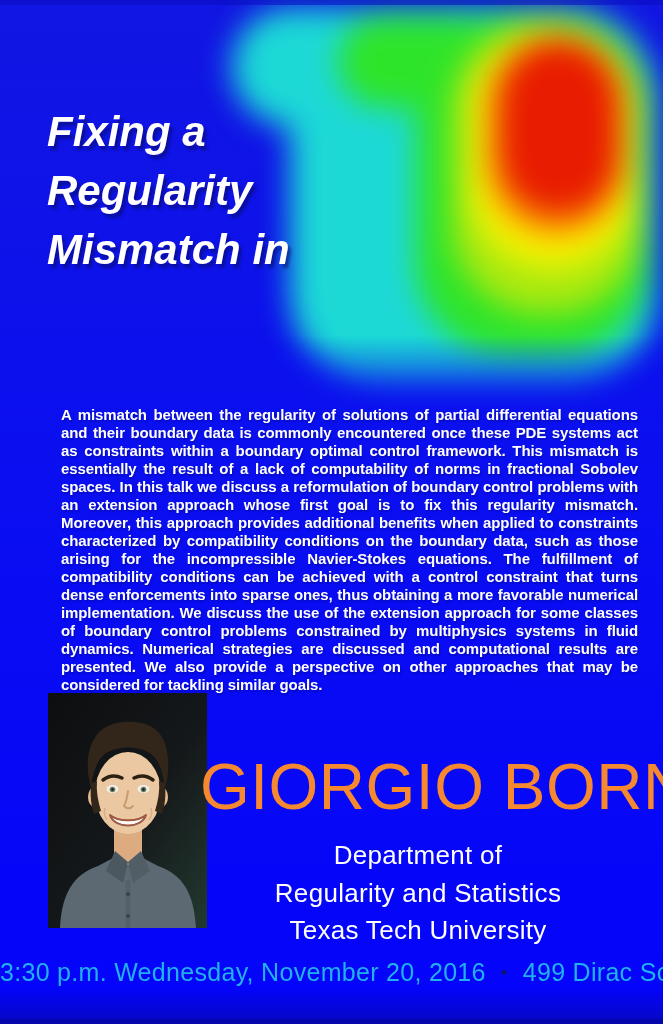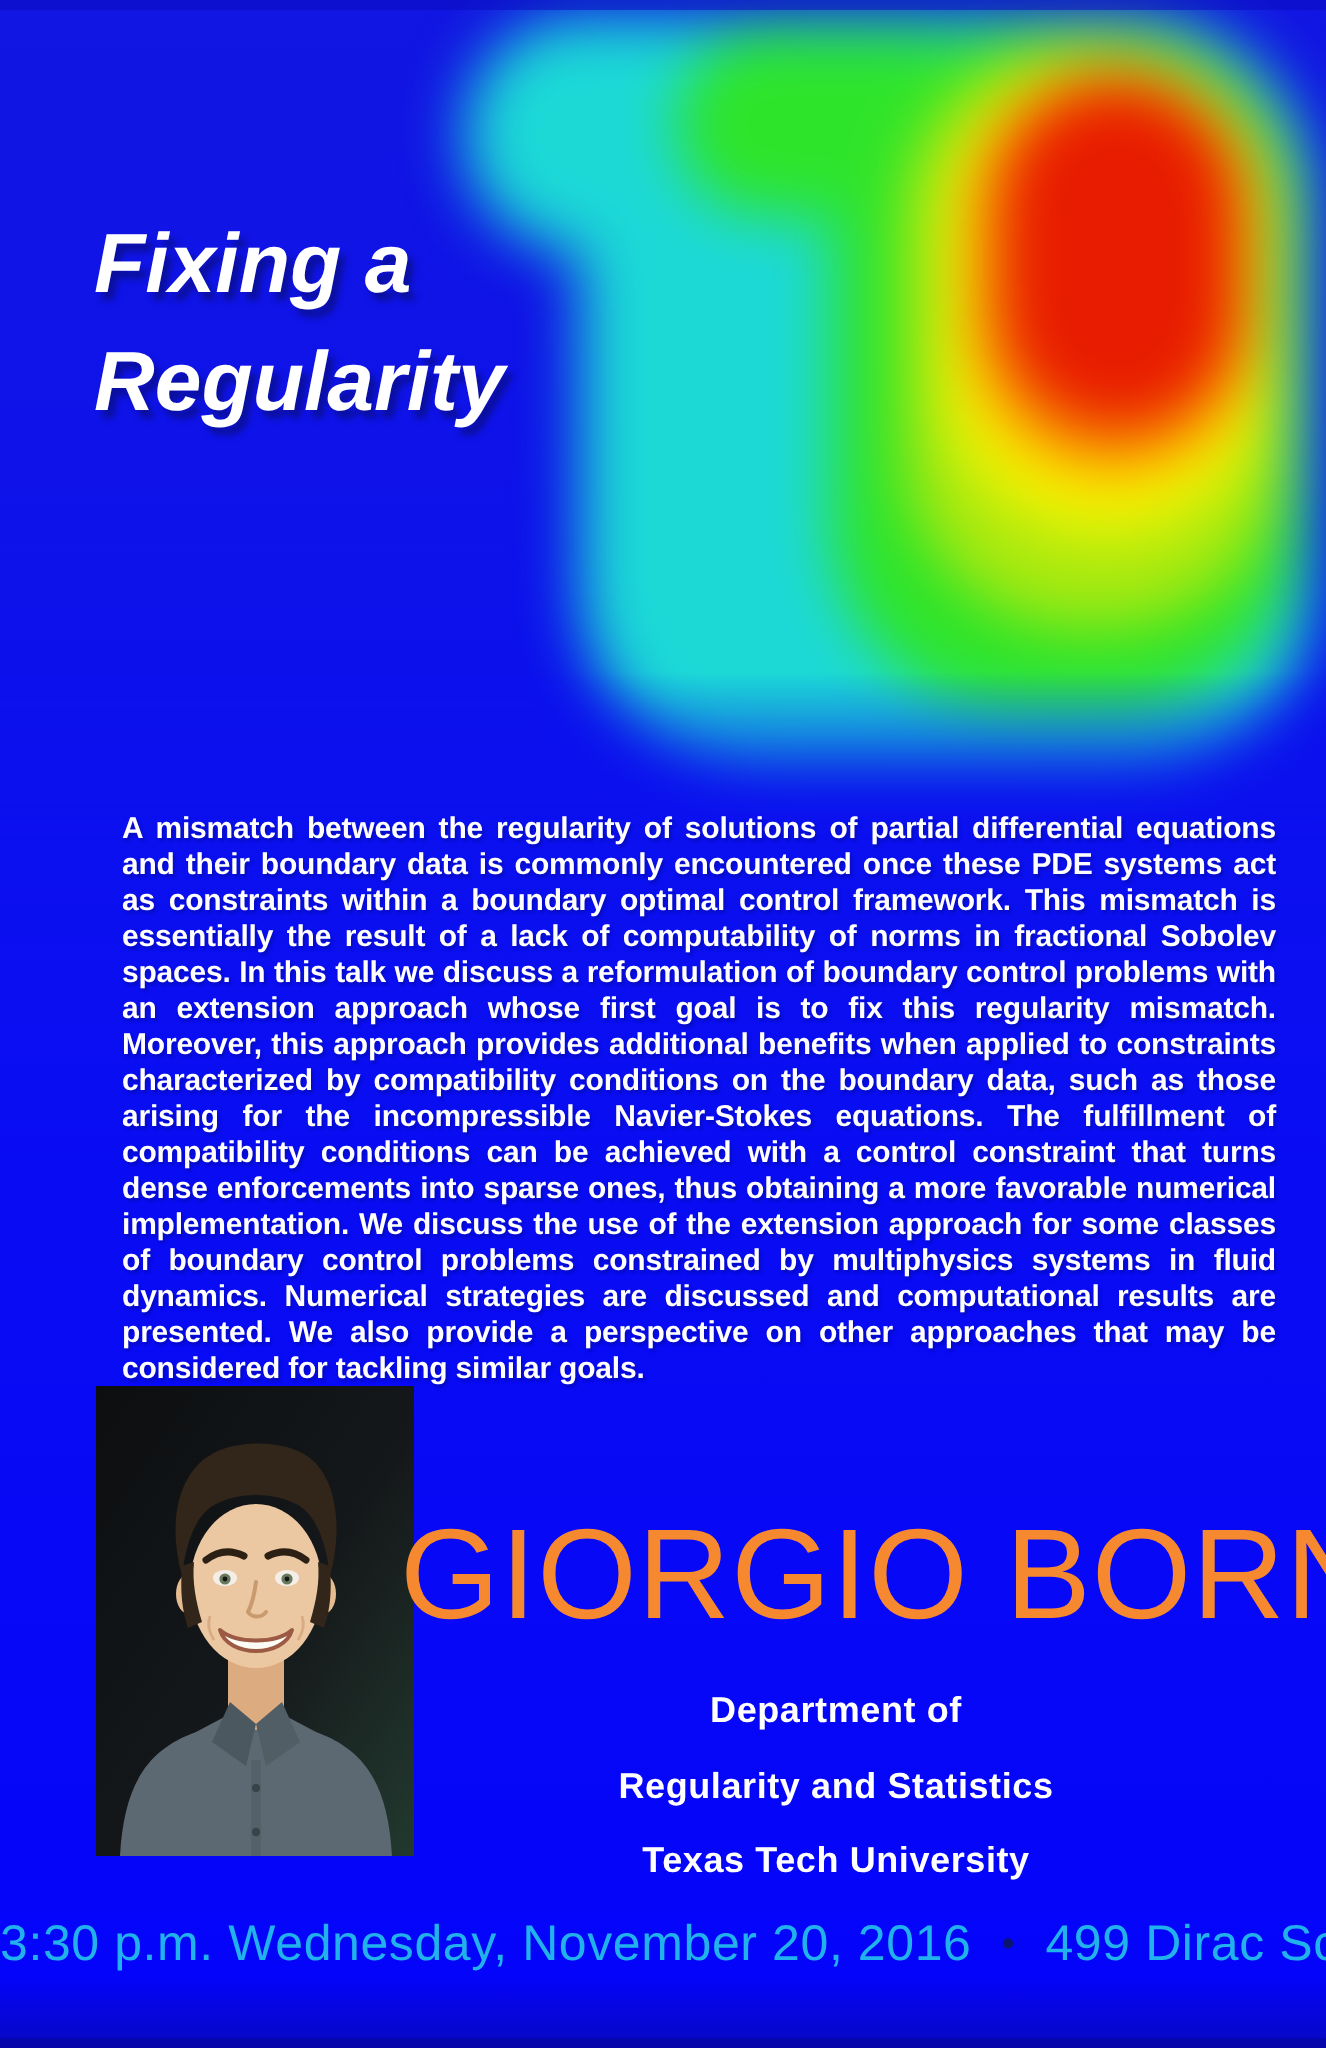--- a/index.html
+++ b/index.html
@@ -63,25 +63,24 @@
   }
   .speaker-name {
     font-size: 64px;
     font-weight: normal;
     letter-spacing: 0.5px;
     color: #f6892f;
     white-space: nowrap;
   }
   .affiliation {
     margin-top: 13px;
-    font-size: 18px;
+    font-size: 26px;
     line-height: 37.5px;
     color: #ffffff;
     letter-spacing: 0.3px;
-    font-weight: bold;
   }
   .event-line {
     position: absolute;
     left: 0;
     right: 0;
     top: 958px;
     text-align: center;
     font-size: 25px;
     color: #21b2ee;
     letter-spacing: 0.3px;
@@ -125,20 +124,21 @@
       <rect x="470" y="28" width="165" height="240" rx="85" fill="#f9f400"></rect>
       <rect x="486" y="34" width="141" height="202" rx="75" fill="#fb8f00"></rect>
       <rect x="500" y="42" width="118" height="172" rx="60" fill="#e81c00"></rect>
     </g>
     <rect width="663" height="5" fill="#0a0cc0" opacity="0.55"></rect>
   </svg>
 
   <h1 class="title">
     <span>Fixing a</span>
     <span>Regularity</span>
+    <span>Mismatch in</span>
   </h1>
 
   <p class="abstract">A mismatch between the regularity of solutions of partial differential equations and their boundary data is commonly encountered once these PDE systems act as constraints within a boundary optimal control framework. This mismatch is essentially the result of a lack of computability of norms in fractional Sobolev spaces. In this talk we discuss a reformulation of boundary control problems with an extension approach whose first goal is to fix this regularity mismatch. Moreover, this approach provides additional benefits when applied to constraints characterized by compatibility conditions on the boundary data, such as those arising for the incompressible Navier-Stokes equations. The fulfillment of compatibility conditions can be achieved with a control constraint that turns dense enforcements into sparse ones, thus obtaining a more favorable numerical implementation. We discuss the use of the extension approach for some classes of boundary control problems constrained by multiphysics systems in fluid dynamics. Numerical strategies are discussed and computational results are presented. We also provide a perspective on other approaches that may be considered for tackling similar goals.</p>
 
   <svg class="photo" width="159" height="235" viewBox="0 0 159 235" aria-hidden="true">
     <defs>
       <linearGradient id="pbg" x1="0" y1="0" x2="1" y2="1">
         <stop offset="0" stop-color="#0c0e10"></stop>
         <stop offset="0.55" stop-color="#15181a"></stop>
         <stop offset="1" stop-color="#22392f"></stop>

